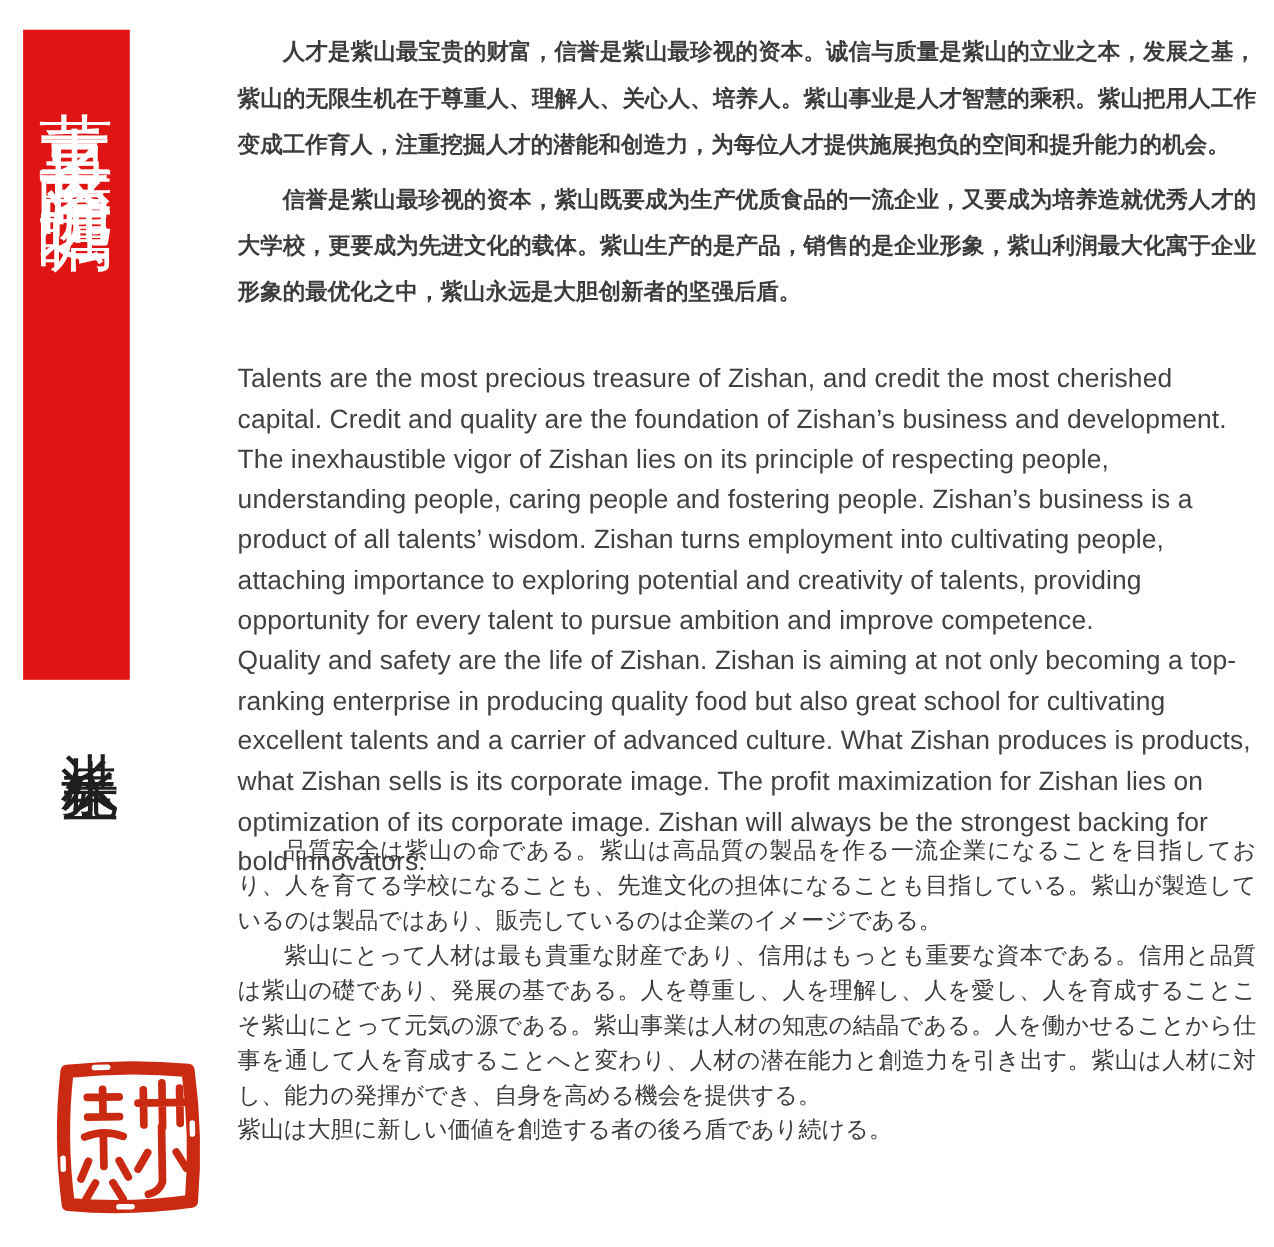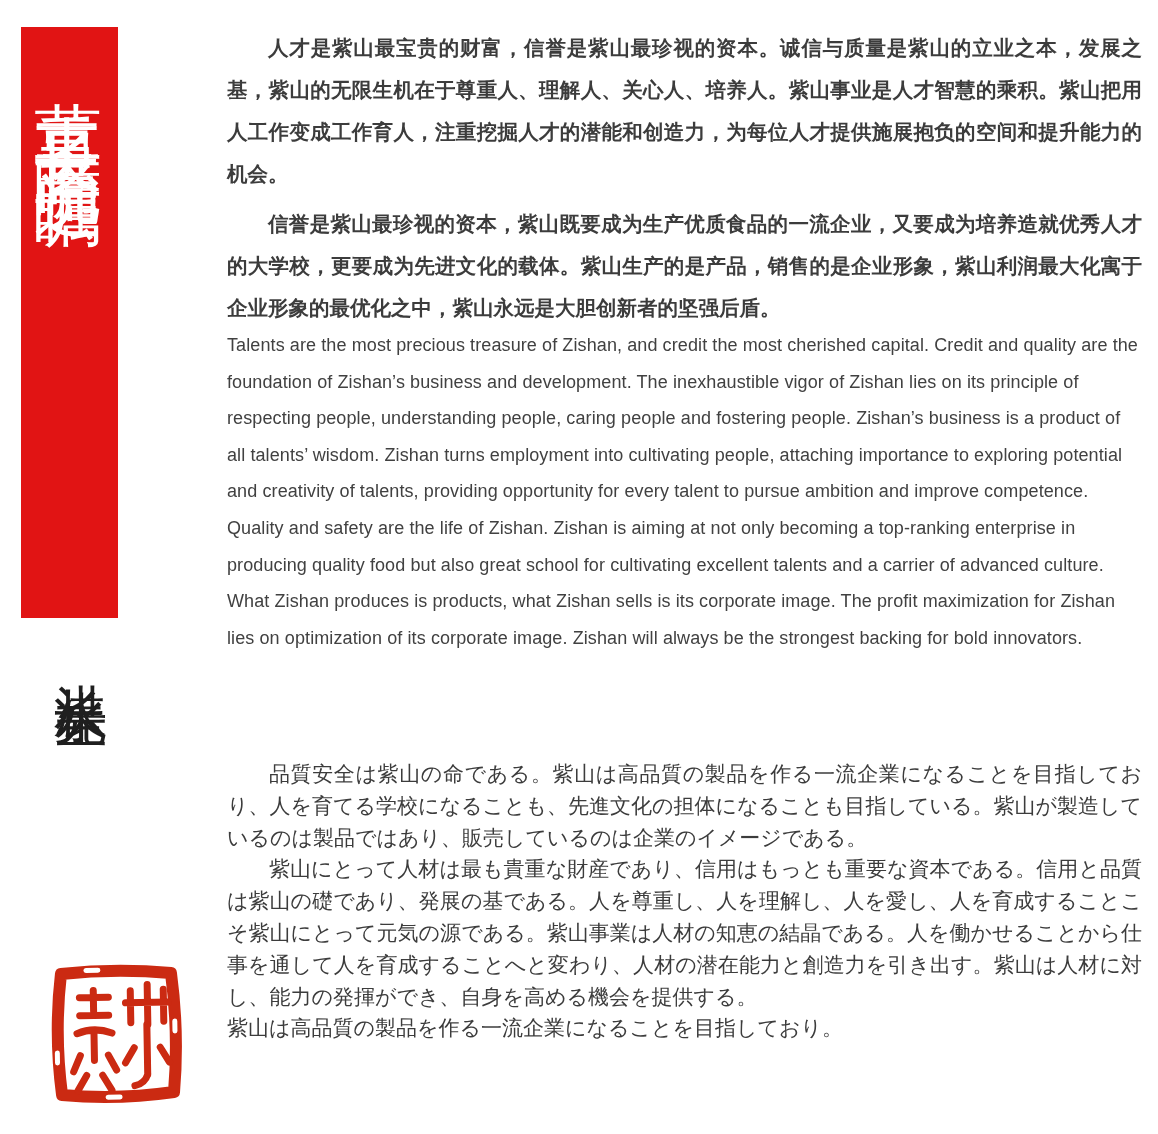--- a/index.html
+++ b/index.html
@@ -49,36 +49,36 @@
   }
   .seal{
     position:absolute;left:47px;top:962px;
     width:139px;height:143px;
     color:var(--seal-red);
     transform:rotate(-1deg);
   }
   .seal svg{width:100%;height:100%;display:block;}
   
   .content{position:absolute;left:216px;top:0;width:926px;height:1134px;}
-  .sec{position:absolute;left:0;right:0;margin-left:11px;}
+  .sec{position:absolute;left:0;right:0;}
   .sec-cn{top:27px;}
   .sec-en{top:327px;}
   .sec-ja{top:758px;}
   .sec p{margin:0;}
   .sec-cn p{
     font-size:20.5px;
     line-height:42px;
     font-weight:600;
     color:var(--text-dark);
     text-align:justify;
     text-indent:2em;
   }
   .sec-cn p + p{margin-top:8px;}
   .sec-en p{
-    font-size:18px;
+    font-size:24px;
     line-height:36.6px;
     color:var(--text-english);
     letter-spacing:0.1px;
     text-align:left;
   }
   .sec-ja p{
     font-size:21px;
     line-height:31.8px;
     font-weight:500;
     color:var(--text-dark);
@@ -122,17 +122,17 @@
     </section>
 
     <section class="sec sec-en">
       <p>Talents are the most precious treasure of Zishan, and credit the most cherished capital. Credit and quality are the foundation of Zishan’s business and development. The inexhaustible vigor of Zishan lies on its principle of respecting people, understanding people, caring people and fostering people. Zishan’s business is a product of all talents’ wisdom. Zishan turns employment into cultivating people, attaching importance to exploring potential and creativity of talents, providing opportunity for every talent to pursue ambition and improve competence.</p>
       <p>Quality and safety are the life of Zishan. Zishan is aiming at not only becoming a top-ranking enterprise in producing quality food but also great school for cultivating excellent talents and a carrier of advanced culture. What Zishan produces is products, what Zishan sells is its corporate image. The profit maximization for Zishan lies on optimization of its corporate image. Zishan will always be the strongest backing for bold innovators.</p>
     </section>
 
     <section class="sec sec-ja">
       <p class="indent">品質安全は紫山の命である。紫山は高品質の製品を作る一流企業になることを目指しており、人を育てる学校になることも、先進文化の担体になることも目指している。紫山が製造しているのは製品ではあり、販売しているのは企業のイメージである。</p>
       <p class="indent">紫山にとって人材は最も貴重な財産であり、信用はもっとも重要な資本である。信用と品質は紫山の礎であり、発展の基である。人を尊重し、人を理解し、人を愛し、人を育成することこそ紫山にとって元気の源である。紫山事業は人材の知恵の結晶である。人を働かせることから仕事を通して人を育成することへと変わり、人材の潜在能力と創造力を引き出す。紫山は人材に対し、能力の発揮ができ、自身を高める機会を提供する。</p>
-      <p>紫山は高品質の製品を作る一流企業になることを目指しており。</p>
+      <p>紫山は大胆に新しい価値を創造する者の後ろ盾であり続ける。</p>
     </section>
 
   </main>
 </div>
 
 </body></html>

